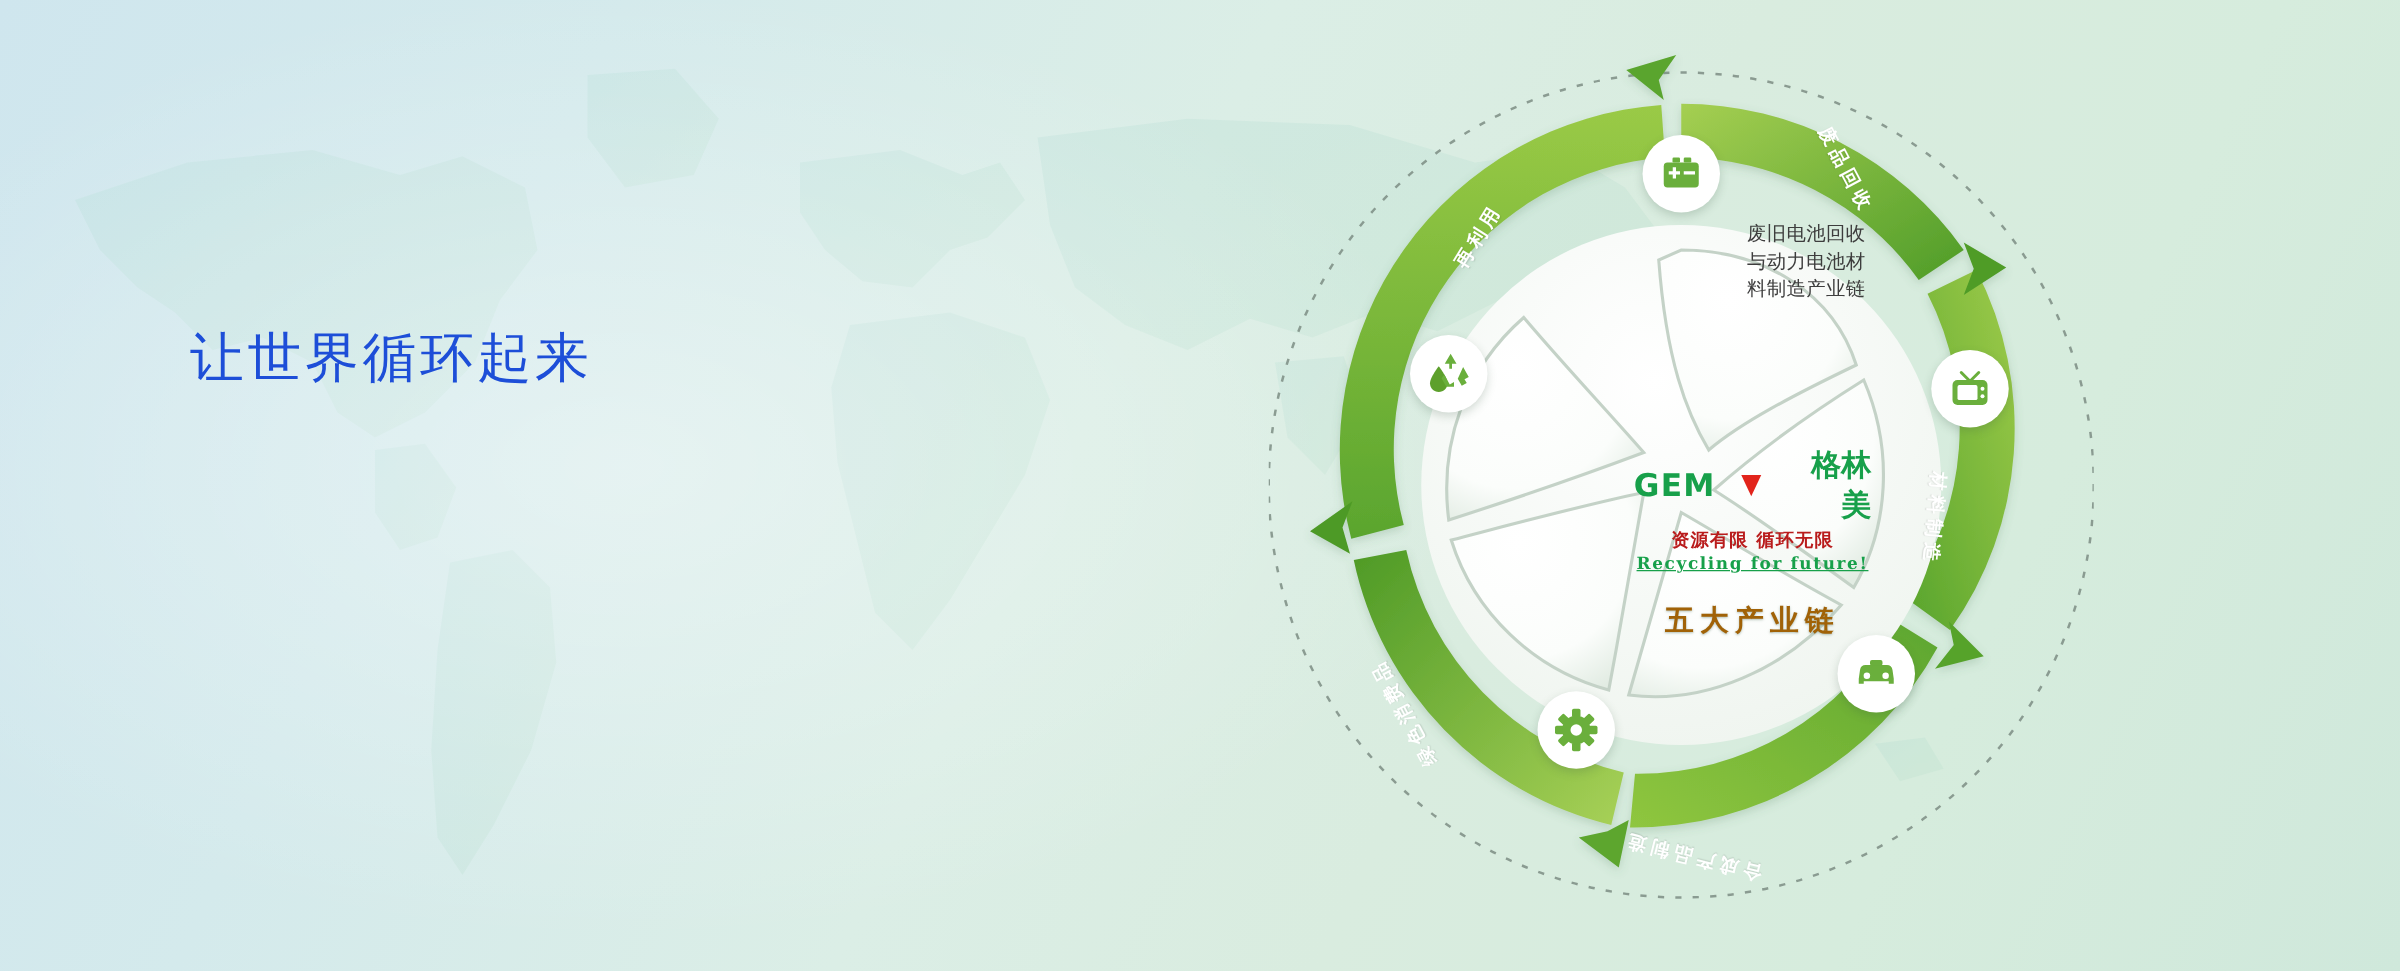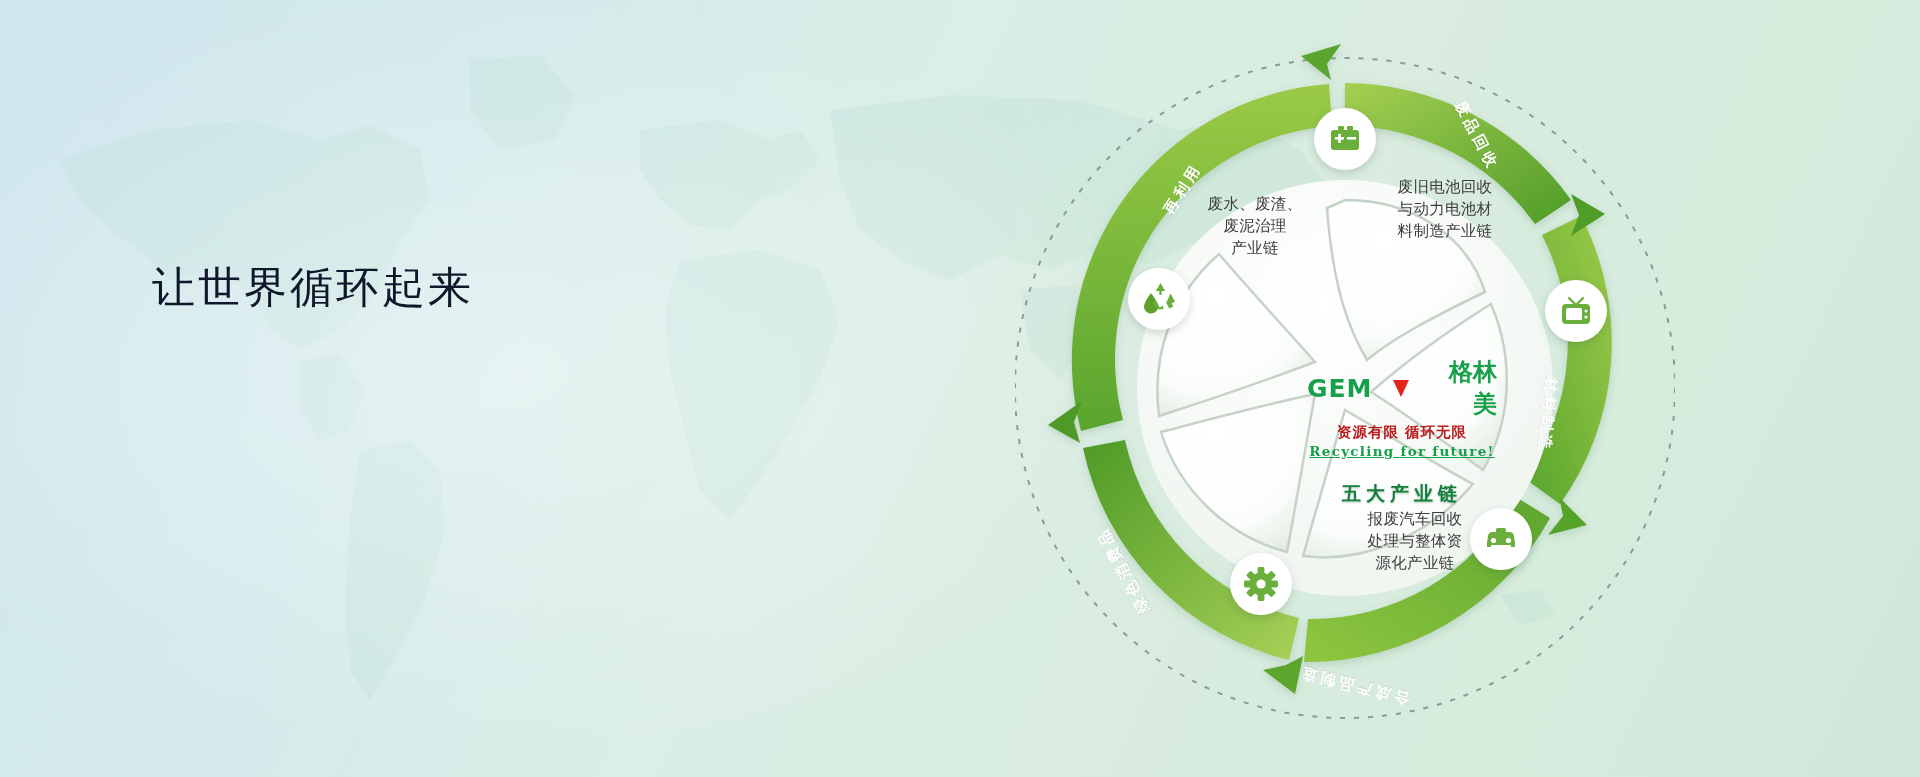--- a/index.html
+++ b/index.html
@@ -15,21 +15,21 @@
              opacity:.30; pointer-events:none; }
 
   
   .sheen{ position:absolute; inset:0;
       background:radial-gradient(ellipse 1100px 620px at 26% 48%, rgba(255,255,255,.38), rgba(255,255,255,0) 62%);
       pointer-events:none;}
 
   
   .headline{ position:absolute; left:152px; top:256px; width:860px; }
   .headline .ln{
-      color:#0f172a; font-size:43px; line-height:63px;
+      color:#1d4ed8; font-size:43px; line-height:63px;
       letter-spacing:3px; font-weight:400; white-space:nowrap;
       font-family:"DejaVu Sans","Liberation Sans",sans-serif;
   }
 
   
   #diagram{ position:absolute; left:1015px; top:8px; width:660px; height:760px; }
 
   
   .seg-label{ position:absolute; color:#3d3d3d; font-weight:normal;
               font-size:15.5px; line-height:22px; text-align:center;
@@ -46,21 +46,21 @@
            font-weight:bold; font-size:25px; color:#17a04a; letter-spacing:1px;}
   .cl-tri{ width:0;height:0;border-left:8px solid transparent;
            border-right:8px solid transparent;border-top:17px solid #e2241b;
            margin:0 1px;}
   .cl-cn{ font-weight:bold; font-size:24px; color:#17a04a; letter-spacing:0px;text-align:right;}
   .cl-slogan{ font-weight:bold; font-size:14.5px; color:#b91c1c;
               letter-spacing:1px; margin-top:3px;}
   .cl-en{ font-family:"DejaVu Serif","Liberation Serif",serif;
           font-weight:bold; font-size:13.5px; color:#17a04a;
           letter-spacing:1.3px; margin-top:1px;text-decoration:underline;}
-  .cl-five{ font-weight:bold; font-size:19px; color:#15803d;
+  .cl-five{ font-weight:bold; font-size:23px; color:#a16207;
             letter-spacing:5px; margin-top:22px;
             text-shadow:0 1px 2px rgba(80,110,90,.45);}
 
   
   .bubble{ position:absolute; width:62px; height:62px; border-radius:50%;
            background:#ffffff; box-shadow:0 3px 8px rgba(60,90,70,.22);
            display:flex; align-items:center; justify-content:center; }
   .bubble svg{ display:block; }
 </style>
 </head>
@@ -226,32 +226,26 @@
                Z" fill="url(#petalC)" opacity="0"></path>
     </g>
 
     <path d="M352 352
              C 404 330 448 308 472 288
              C 496 350 492 418 464 466
              C 412 430 376 396 352 372 Z" fill="url(#petalC)" stroke="#c4d2c7" stroke-width="2.5" opacity="0"></path>
   </svg>
 
   
-  <div class="seg-label" style="left:145px; top:185px; width:190px;">废水、废渣、
-废泥治理
-产业链</div>
 
   <div class="seg-label" style="left:330px; top:168px; width:200px;">废旧电池回收
 与动力电池材
 料制造产业链</div>
 
 
-  <div class="seg-label" style="left:305px; top:500px; width:190px;">报废汽车回收
-处理与整体资
-源化产业链</div>
 
 
   
   <div class="ring-label" style="left:452px; top:90px; transform:rotate(62deg); transform-origin:left top;">废品回收</div>
 
   <div class="ring-label" style="left:545px; top:370px; transform:rotate(95deg); transform-origin:left top;">材料制造</div>
 
   <div class="ring-label" style="left:392px; top:700px; transform:rotate(-166deg); transform-origin:left top;">合成产品制造</div>
 
   <div class="ring-label" style="left:122px; top:608px; transform:rotate(-118deg); transform-origin:left top;">绿色消费品</div>

